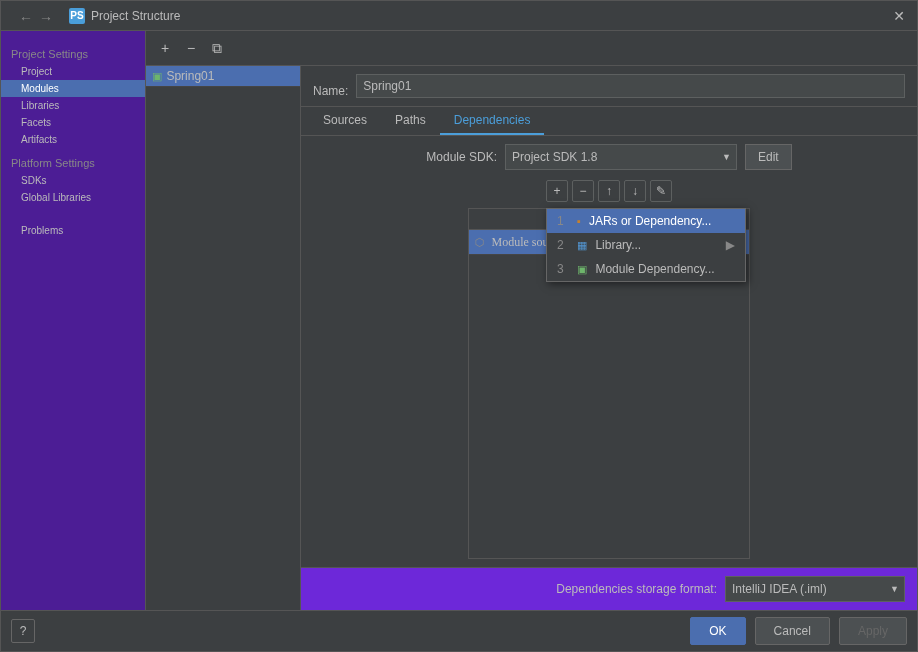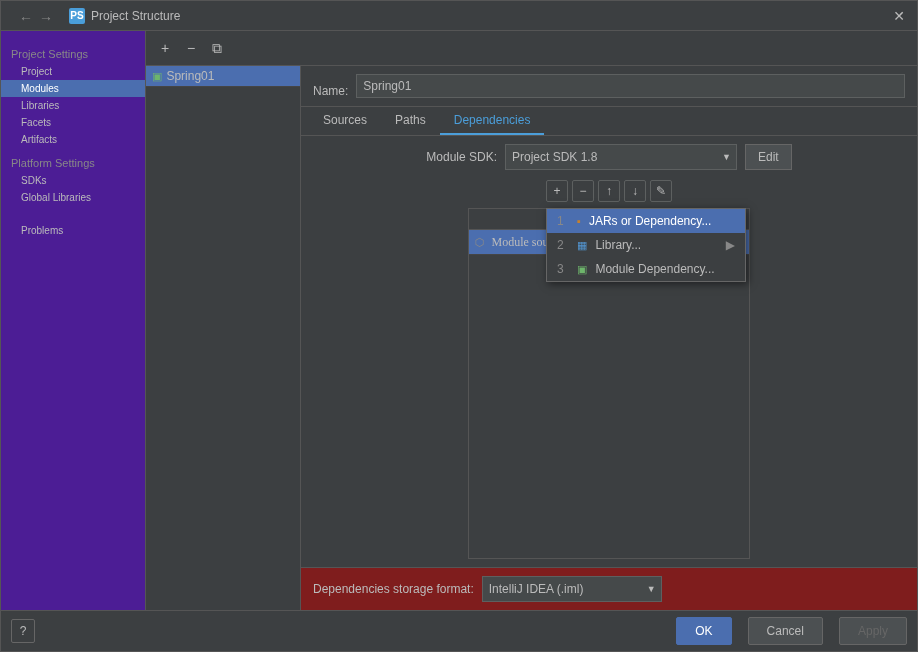--- a/index.html
+++ b/index.html
@@ -317,21 +317,21 @@
       position: absolute;
       right: 6px;
       top: 50%;
       transform: translateY(-50%);
       font-size: 9px;
       color: #bbbbbb;
       pointer-events: none;
     }
     .action-buttons {
       display: flex;
-      gap: 16px;
+      gap: 9px;
     }
     .action-btn {
       background: #4c5052;
       border: 1px solid #666;
       color: #bbbbbb;
       padding: 4px 18px;
       cursor: pointer;
       font-size: 12px;
       height: 28px;
       border-radius: 2px;
@@ -501,21 +501,21 @@
                 <span class="dep-row-name">
                   <span style="color:#888; font-size:11px; margin-right:4px;">⬡</span>
                   <span>Module source</span>
                 </span>
                 <span class="dep-row-scope"></span>
                 <span style="background:#4b6eaf; width:80px; height:18px; display:inline-block;"></span>
               </div>
             </div>
           </div>
 
-          <div style="border-top:1px solid #555; padding:8px 12px; display:flex; align-items:center; justify-content:flex-start; background:#7f1d1d;">
+          <div style="border-top:1px solid #555; padding:8px 12px; display:flex; align-items:center; justify-content:flex-end; background:#6d28d9;">
             <div class="storage-format-row">
               <span class="storage-label">Dependencies storage format:</span>
               <div class="storage-dropdown-wrapper">
                 <select>
                   <option>IntelliJ IDEA (.iml)</option>
                   <option>Eclipse (.classpath)</option>
                   <option>Maven (pom.xml)</option>
                 </select>
               </div>
             </div>

